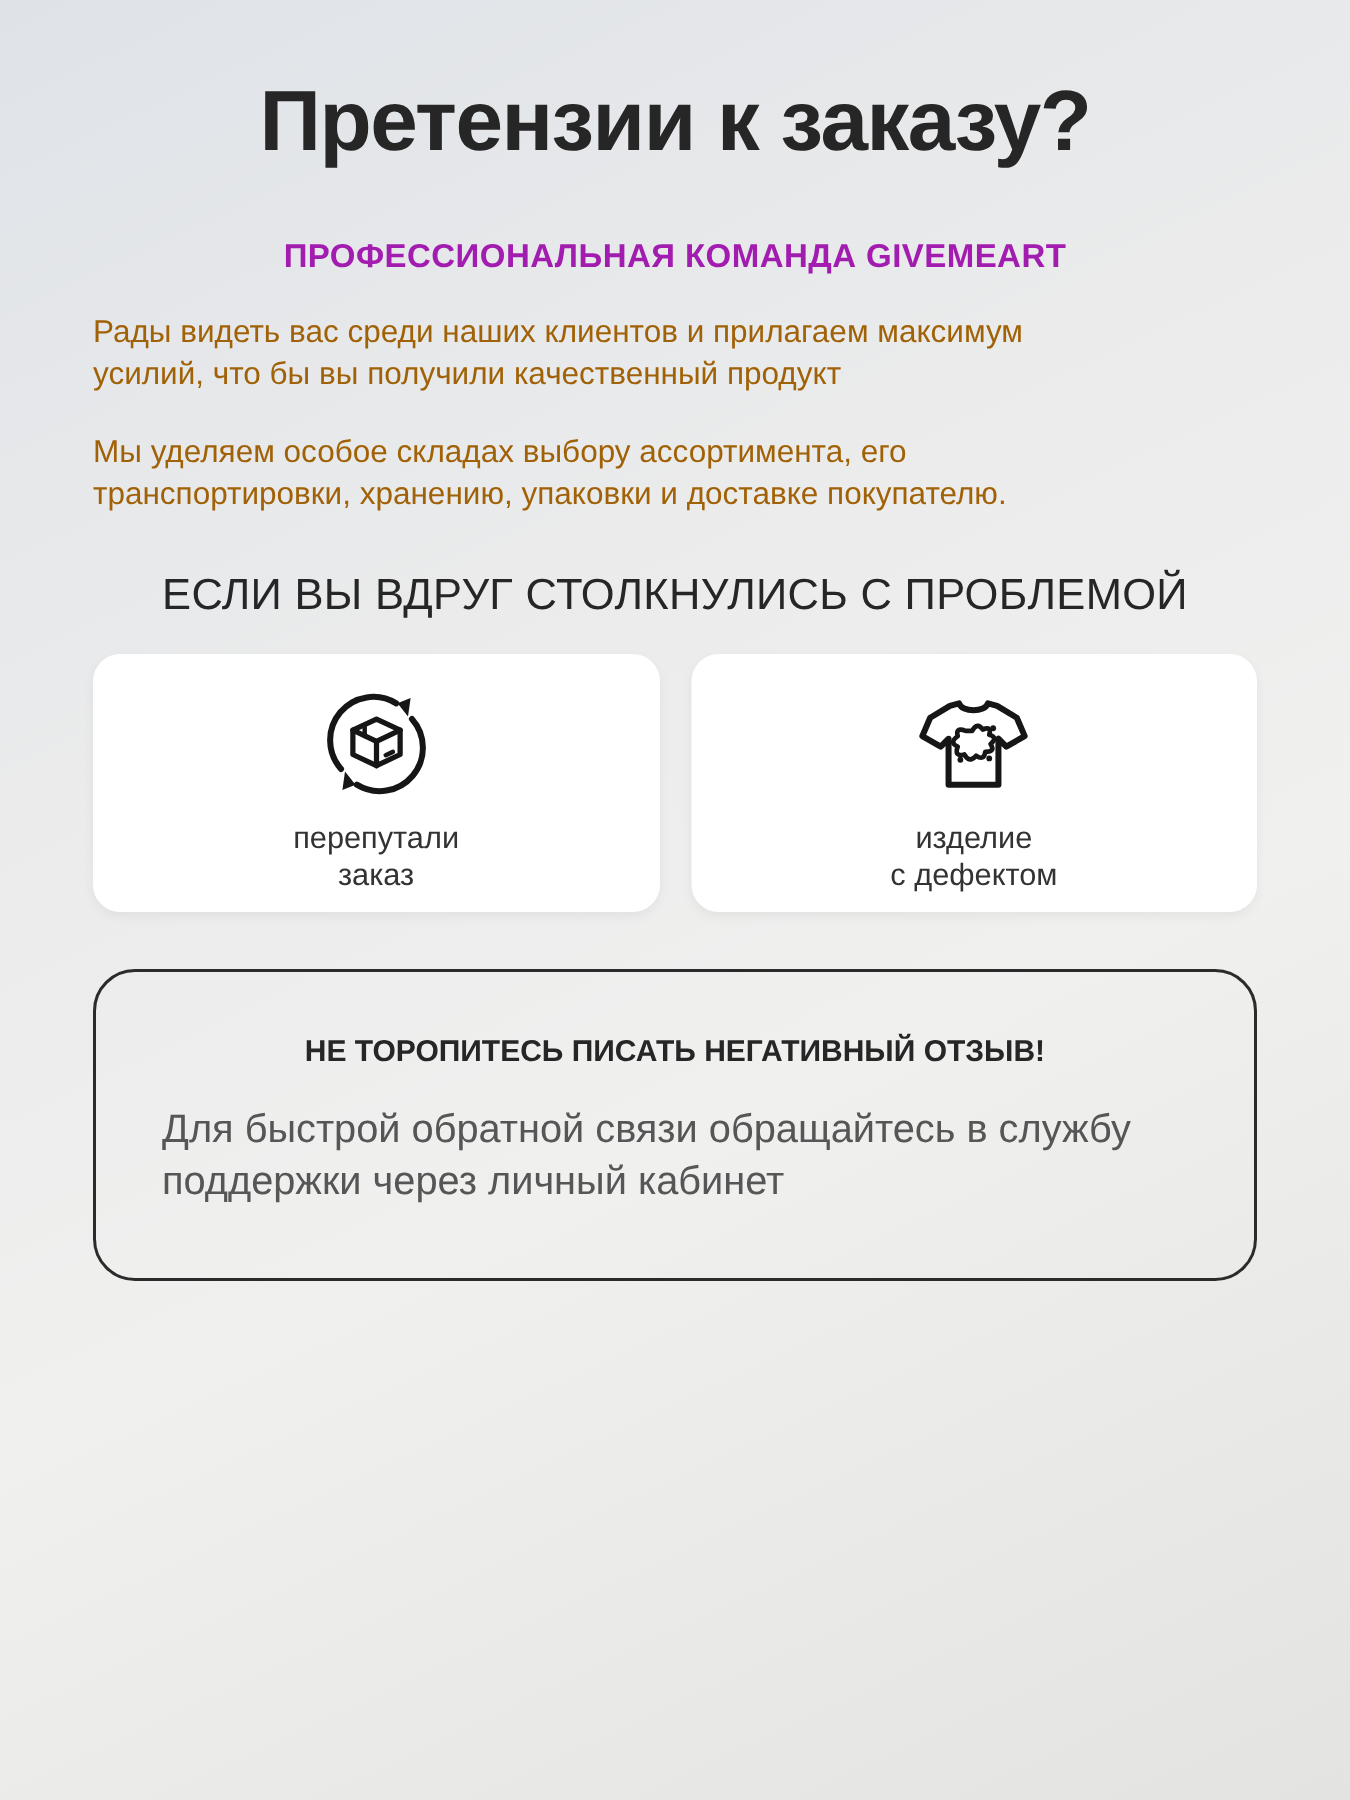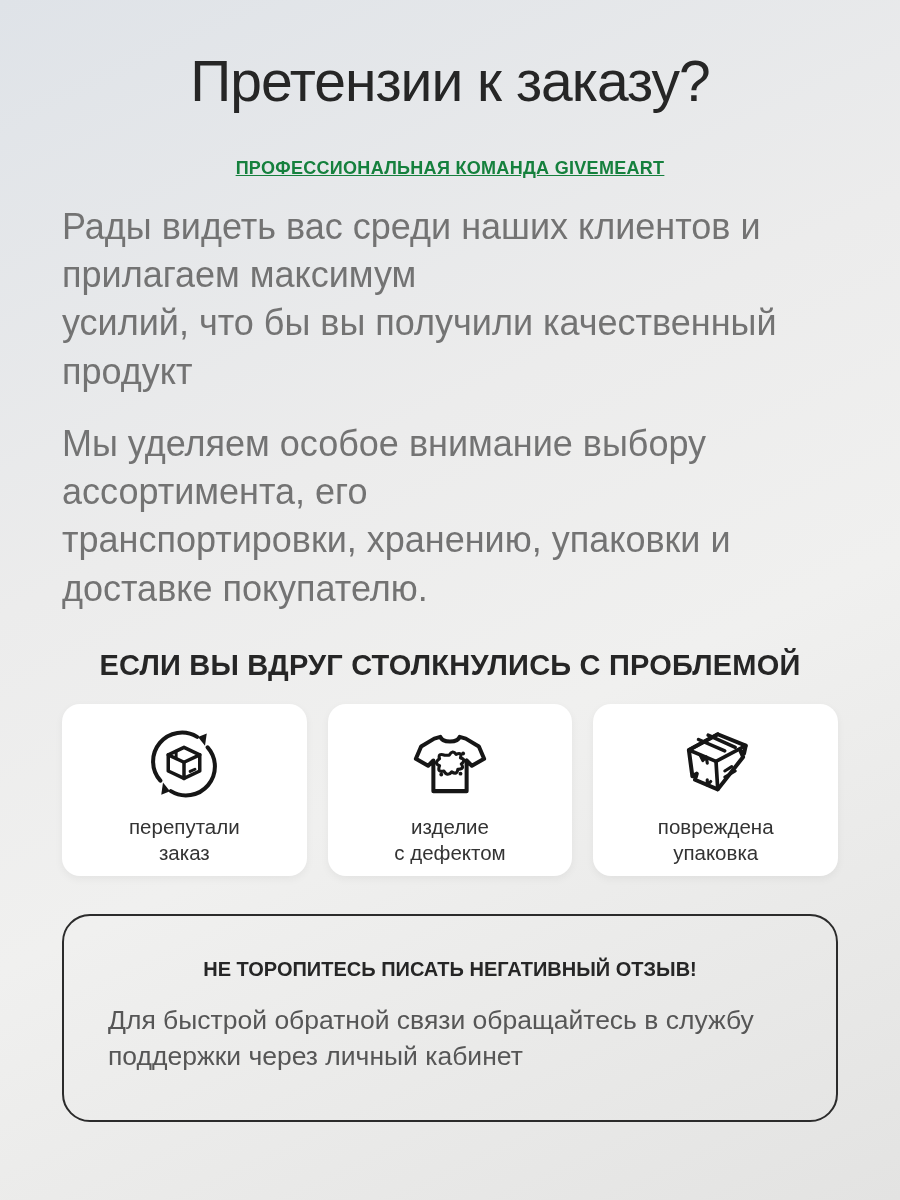--- a/index.html
+++ b/index.html
@@ -11,47 +11,46 @@
     color: #242424;
     overflow: hidden;
   }
   .container {
     width: 776px;
     margin: 0 auto;
     padding-top: 48px;
   }
   .page-title {
     font-size: 57px;
-    font-weight: 400;
+    font-weight: 700;
     letter-spacing: -1px;
     text-align: center;
     color: #262626;
     margin: 0;
   }
   .subtitle {
     margin-top: 44px;
     text-align: center;
-    font-size: 18px;
+    font-size: 22px;
     font-weight: 700;
     letter-spacing: 0.3px;
-    color: #15803d;
-    text-decoration: underline;
+    color: #a21caf;
   }
   .paragraph {
     margin-top: 24px;
-    font-size: 36px;
+    font-size: 21px;
     line-height: 1.34;
-    color: #737373;
+    color: #a16207;
     white-space: pre-line;
   }
   .section-heading {
     margin-top: 36px;
     text-align: center;
     font-size: 29px;
-    font-weight: 700;
+    font-weight: 400;
     letter-spacing: 0.2px;
     color: #262626;
   }
   .cards-row {
     margin-top: 22px;
     display: flex;
     gap: 21px;
   }
   .card {
     flex: 1 1 0;
@@ -106,21 +105,21 @@
 <body>
 
 <div class="container">
 
   <h1 class="page-title">Претензии к заказу?</h1>
 
   <div class="subtitle">ПРОФЕССИОНАЛЬНАЯ КОМАНДА GIVEMEART</div>
 
   <div class="paragraph">Рады видеть вас среди наших клиентов и прилагаем максимум
 усилий, что бы вы получили качественный продукт</div>
-  <div class="paragraph">Мы уделяем особое внимание выбору ассортимента, его
+  <div class="paragraph">Мы уделяем особое складах выбору ассортимента, его
 транспортировки, хранению, упаковки и доставке покупателю.</div>
 
   <div class="section-heading">ЕСЛИ ВЫ ВДРУГ СТОЛКНУЛИСЬ С ПРОБЛЕМОЙ</div>
 
   <div class="cards-row">
 
     <div class="card">
       <div class="icon-wrap">
         <svg class="line-icon" width="84" height="84" viewBox="0 0 96 96" stroke-width="4.6">
           <path d="M21 67 A33 33 0 0 1 63 17"></path>
@@ -145,37 +144,20 @@
           <path d="M47 38 q4 -7 8 -1 q7 -3 5 4 q7 2 1 7 q4 6 -4 6 q-1 7 -7 3 q-5 6 -9 -1 q-8 2 -5 -6 q-7 -3 0 -8 q-2 -7 6 -4 z" stroke-width="3.6"></path>
           <circle cx="63" cy="36" r="2.2" fill="#161616" stroke="none"></circle>
           <circle cx="38" cy="60" r="2.2" fill="#161616" stroke="none"></circle>
           <circle cx="60" cy="59" r="2.2" fill="#161616" stroke="none"></circle>
         </svg>
       </div>
       <div class="card-label">изделие
 с дефектом</div>
     </div>
 
-    <div class="card">
-      <div class="icon-wrap">
-        <svg class="line-icon" width="84" height="84" viewBox="0 0 96 96" stroke-width="4.6">
-          <path d="M50 14 L82 27 L80 36 L76 33 L79 40 L50 77 L50 77 L24 66 L26 59 L21 62 L17 32 Z"></path>
-          <path d="M50 14 L17 32 L48 45 L82 27" stroke-width="4.2"></path>
-          <path d="M48 45 L50 77" stroke-width="4.2"></path>
-          <path d="M28 20 L58 33" stroke-width="4"></path>
-          <path d="M39 15 L70 29" stroke-width="4"></path>
-          <path d="M30 38 L33 44 L37 40 L38 47" stroke-width="3.6"></path>
-          <path d="M58 56 L66 51" stroke-width="3.4"></path>
-          <path d="M58 63 L70 56" stroke-width="3.4"></path>
-          <path d="M38 66 L38 72 L42 68" stroke-width="3.6"></path>
-        </svg>
-      </div>
-      <div class="card-label">повреждена
-упаковка</div>
-    </div>
 
 
   </div>
 
   <div class="notice-box">
     <div class="notice-heading">НЕ ТОРОПИТЕСЬ ПИСАТЬ НЕГАТИВНЫЙ ОТЗЫВ!</div>
     <div class="notice-text">Для быстрой обратной связи обращайтесь в службу
 поддержки через личный кабинет</div>
 
   </div>

